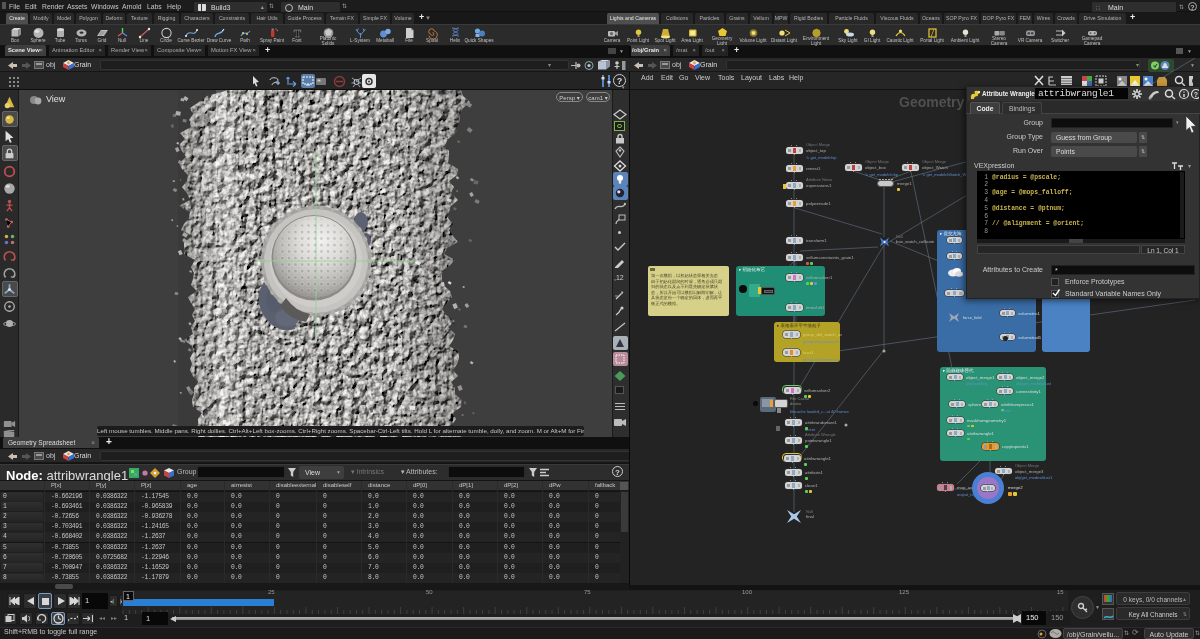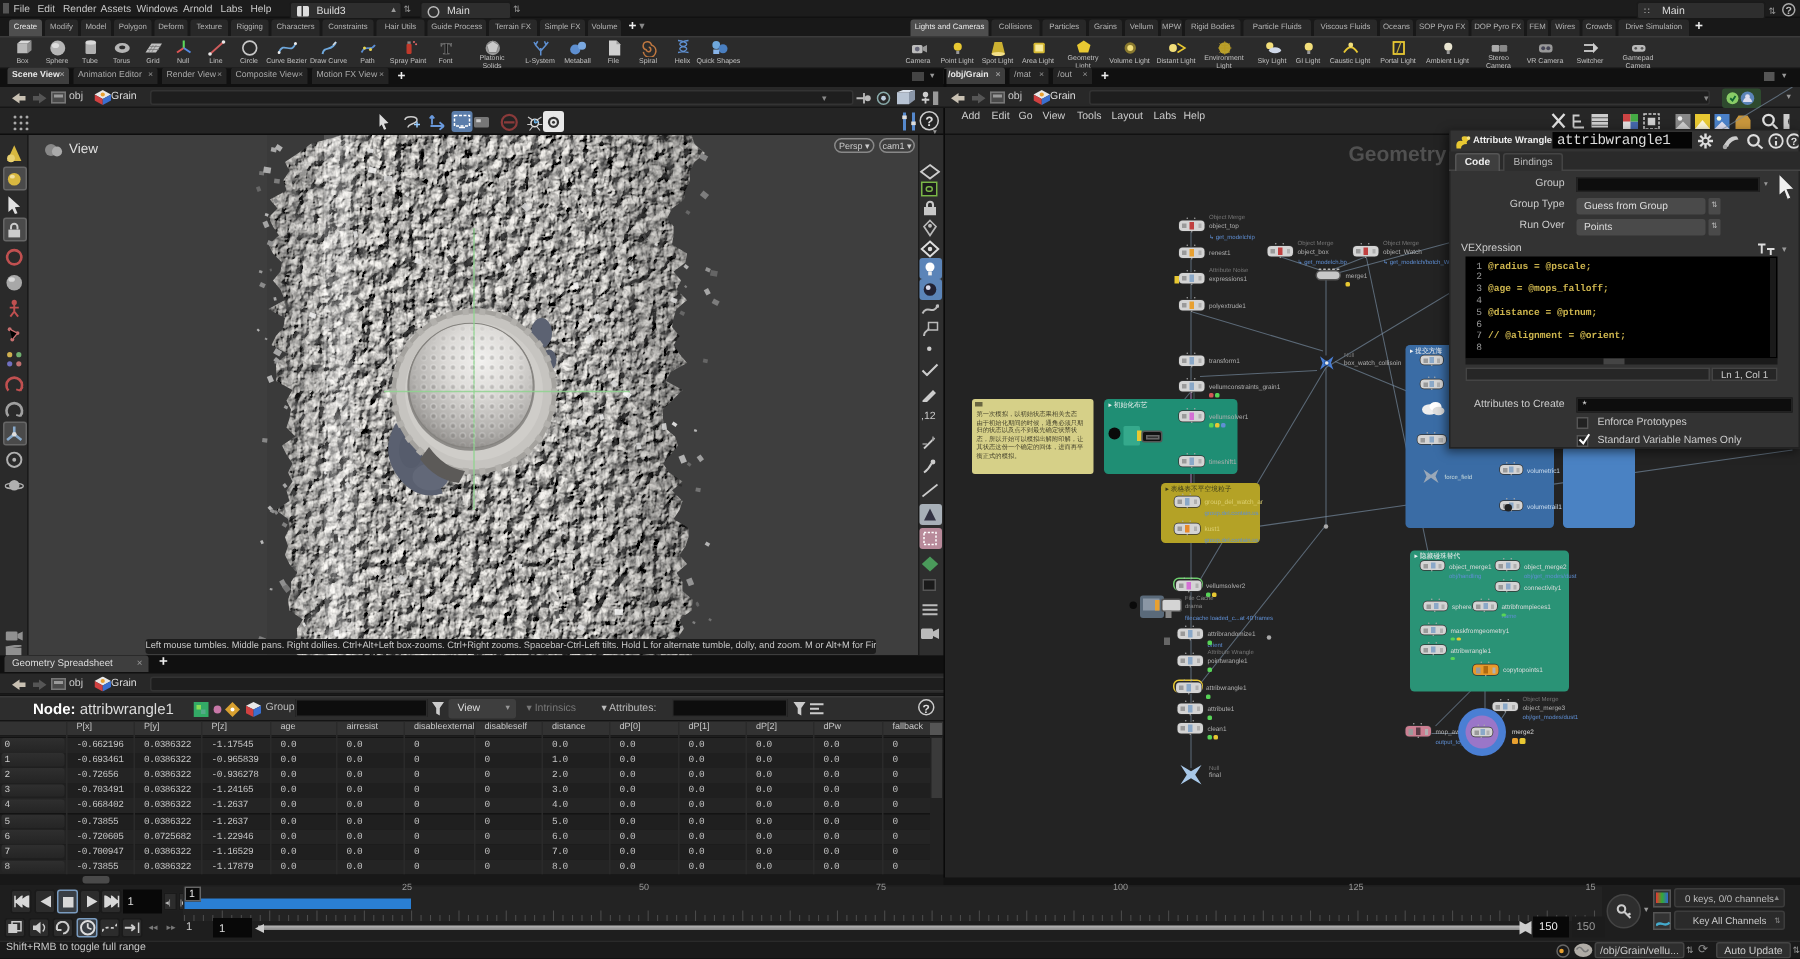--- a/index.html
+++ b/index.html
@@ -744,21 +744,21 @@
 <div style="position:absolute;left:74px;top:449px;font-size:7px;line-height:14px;color:#ddd">Grain</div>
 <div style="position:absolute;left:100px;top:451px;width:1040px;height:10px;background:#1e1e1e;border:1px solid #333;border-radius:2px"></div>
 <div style="position:absolute;left:1108px;top:452px;font-size:6px;color:#888">▾</div>
 <svg style="position:absolute;left:1125px;top:451px" width="30" height="11">
       <path d="M1 5.5 H7 M7 2 V9" stroke="#bbb" stroke-width="1.3"></path>
       <circle cx="10" cy="5.5" r="2.2" fill="#bbb"></circle>
       <circle cx="22" cy="5.5" r="4.2" fill="none" stroke="#88a" stroke-width="1"></circle>
       <circle cx="22" cy="5.5" r="1.8" fill="#5b84b8"></circle>
     </svg>
 <div style="position:absolute;left:0;top:464px;width:1200px;height:17px;background:#2d2d2d;border-top:1px solid #3a3a3a;border-bottom:1px solid #141414"></div>
-<div style="position:absolute;left:22px;top:468px;font-size:10px;color:#fff;font-weight:bold">Node: <span style="font-weight:normal;color:#ddd">attribwrangle1</span></div>
+<div style="position:absolute;left:6px;top:468px;font-size:13px;color:#fff;font-weight:bold">Node: <span style="font-weight:normal;color:#ddd">attribwrangle1</span></div>
 <svg style="position:absolute;left:129px;top:467px" width="56" height="12">
       <rect x="0" y="1" width="10" height="10" fill="#3a6"></rect>
       <rect x="2" y="3" width="3" height="3" fill="#8d5"></rect>
       <rect x="5" y="6" width="3" height="3" fill="#5a8"></rect>
       <circle cx="16" cy="6" r="2.6" fill="#c878a8"></circle>
       <path d="M26 1 L31 6 L26 11 L21 6 Z" fill="#d8a030"></path>
       <circle cx="26" cy="6" r="1.3" fill="#fff"></circle>
       <path d="M40 1 L45 3.5 L40 6 L35 3.5 Z" fill="#e8e8e8"></path>
       <path d="M35 3.5 L40 6 V11 L35 8.5 Z" fill="#d04040"></path>
       <path d="M45 3.5 L40 6 V11 L45 8.5 Z" fill="#3a6fd0"></path>

